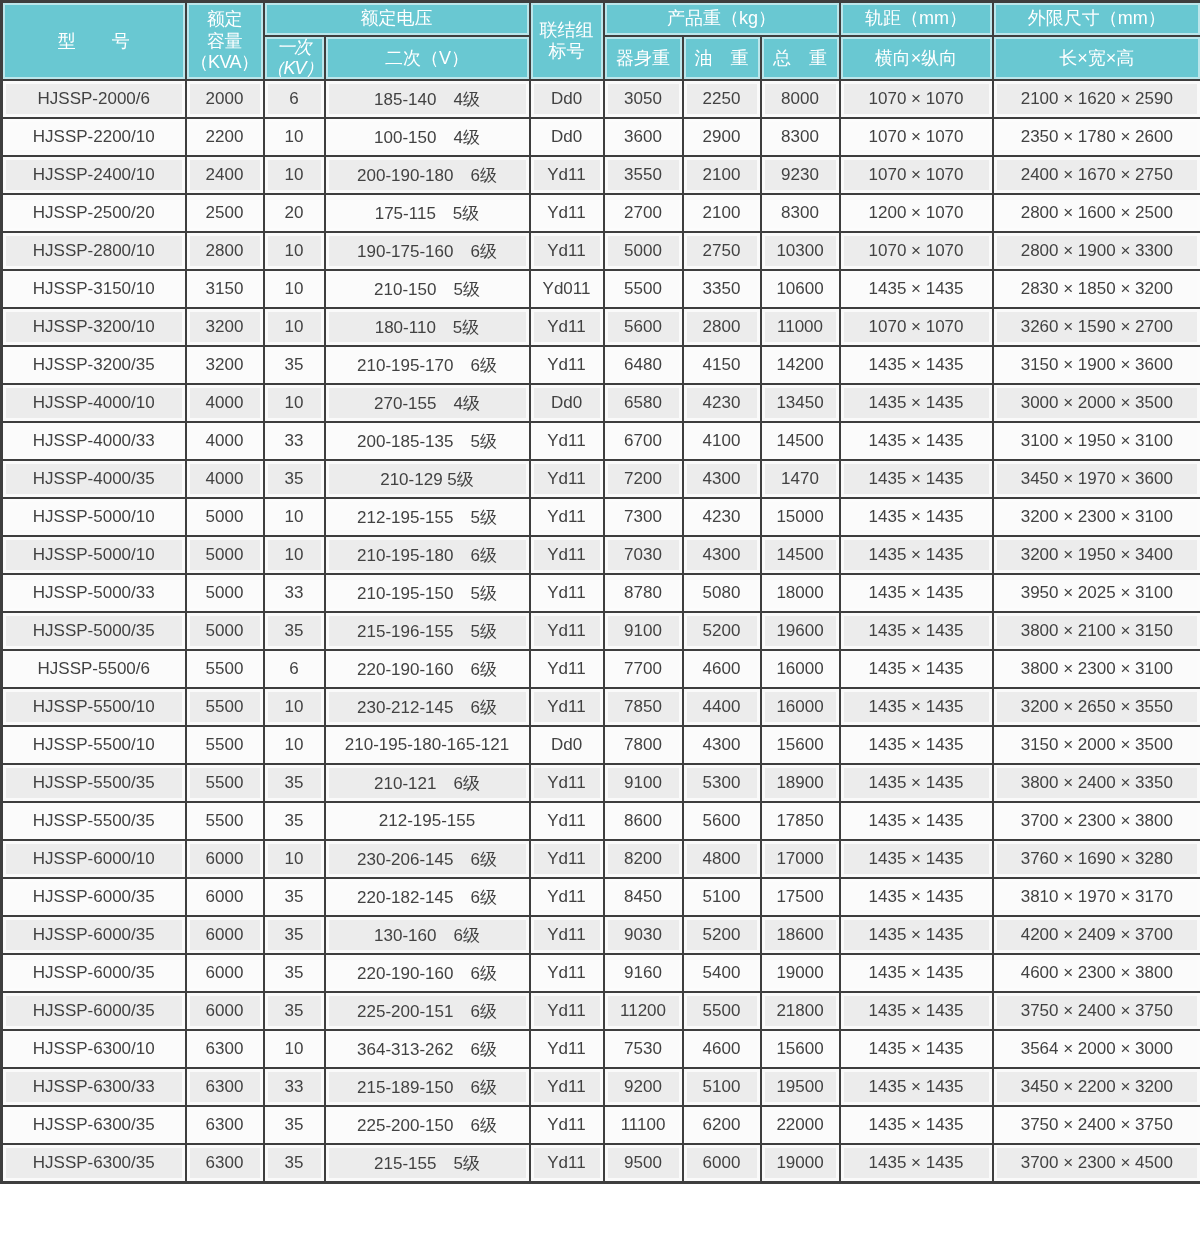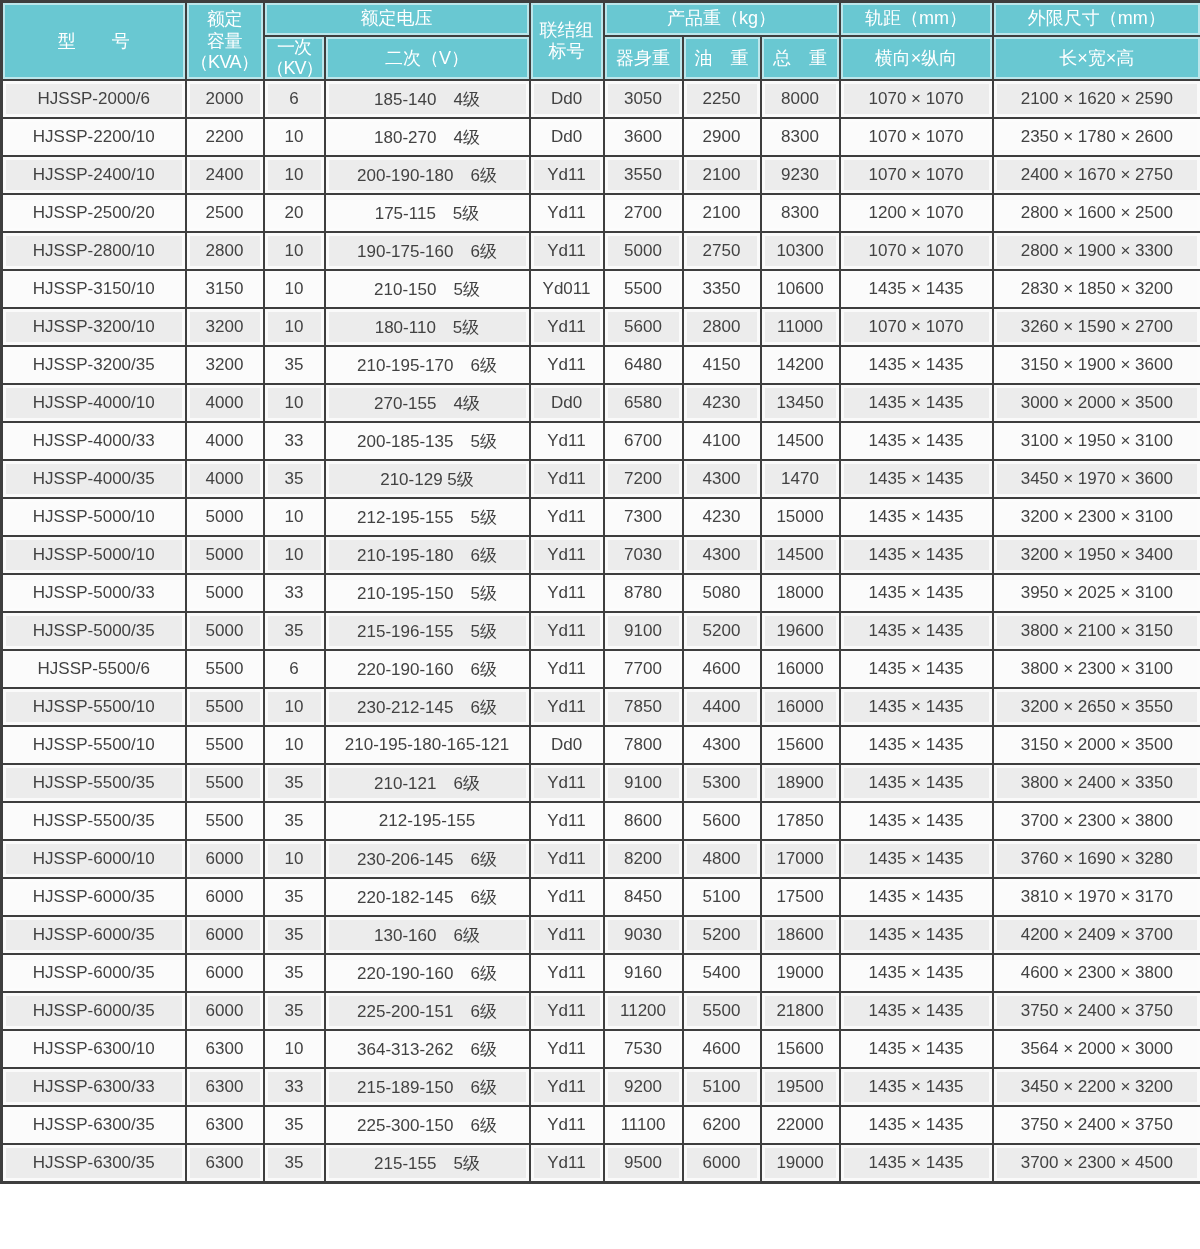--- a/index.html
+++ b/index.html
@@ -37,20 +37,21 @@
     white-space: pre-line;
     box-shadow: inset 0 0 0 2px rgba(255,255,255,0.55);
   }
   tr.hrow1 th { height: 32px; }
   tr.hrow2 th { height: 42px; }
   th.th-primary {
     font-size: 16px;
     line-height: 1.02;
     letter-spacing: -1px;
     padding: 0;
+    font-style: italic;
   }
   th.th-capacity {
     font-size: 17px;
     line-height: 1.12;
     letter-spacing: -0.5px;
   }
   table.spec tbody td {
     height: 36px;
     font-size: 17px;
     color: #424242;
@@ -113,21 +114,21 @@
     <td>3050</td>
     <td>2250</td>
     <td>8000</td>
     <td>1070 × 1070</td>
     <td>2100 × 1620 × 2590</td>
   </tr>
         <tr>
     <td>HJSSP-2200/10</td>
     <td>2200</td>
     <td>10</td>
-    <td>180-270　4级</td>
+    <td>100-150　4级</td>
     <td>Dd0</td>
     <td>3600</td>
     <td>2900</td>
     <td>8300</td>
     <td>1070 × 1070</td>
     <td>2350 × 1780 × 2600</td>
   </tr>
         <tr>
     <td>HJSSP-2400/10</td>
     <td>2400</td>
@@ -425,21 +426,21 @@
     <td>9200</td>
     <td>5100</td>
     <td>19500</td>
     <td>1435 × 1435</td>
     <td>3450 × 2200 × 3200</td>
   </tr>
         <tr>
     <td>HJSSP-6300/35</td>
     <td>6300</td>
     <td>35</td>
-    <td>225-300-150　6级</td>
+    <td>225-200-150　6级</td>
     <td>Yd11</td>
     <td>11100</td>
     <td>6200</td>
     <td>22000</td>
     <td>1435 × 1435</td>
     <td>3750 × 2400 × 3750</td>
   </tr>
         <tr>
     <td>HJSSP-6300/35</td>
     <td>6300</td>

